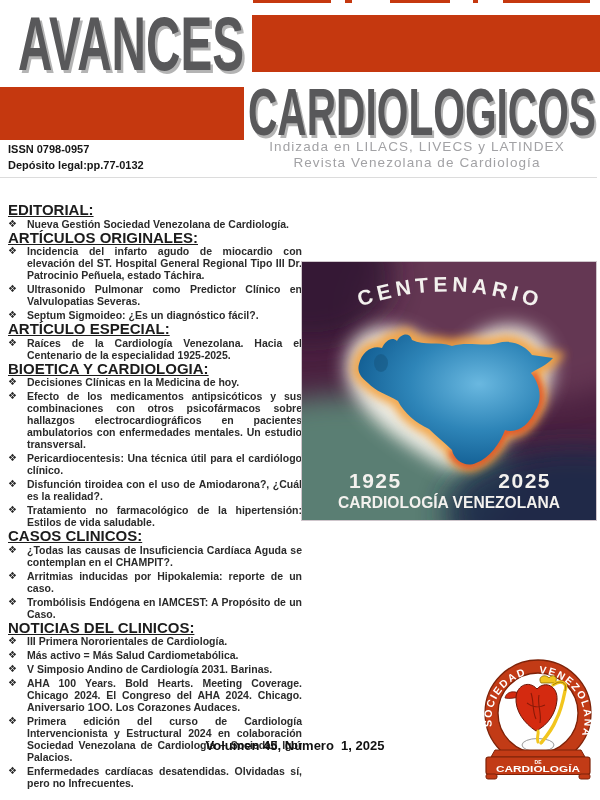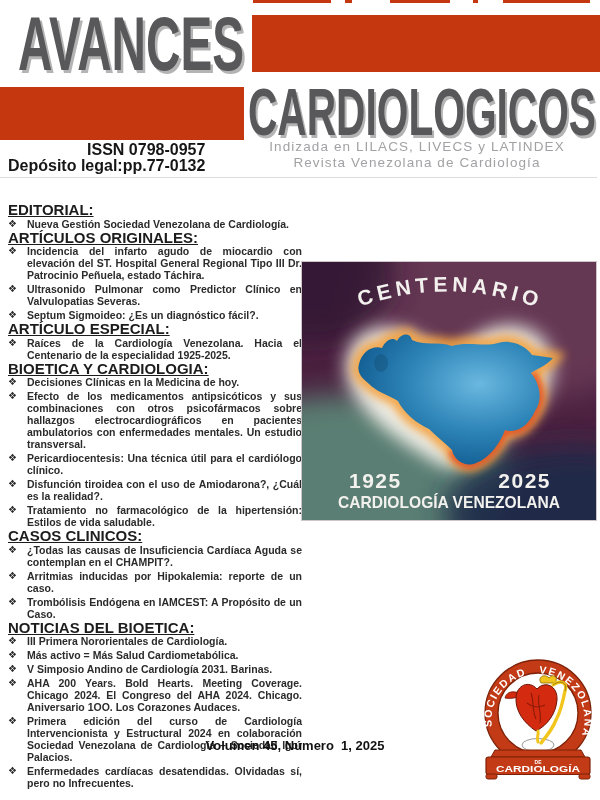--- a/index.html
+++ b/index.html
@@ -12,21 +12,21 @@
   
   .bar{position:absolute;background:var(--accent,#c5380f);}
   .bar-top{left:252px;top:15px;width:348px;height:57px;}
   .bar-left{left:0;top:87px;width:244px;height:53px;}
   .title-svg{position:absolute;overflow:visible;}
   .t1{left:14px;top:10px;}
   .t2{left:245px;top:84px;}
   .title-shadow{fill:rgba(40,40,40,0.35);}
   .title-fill{fill:var(--titlegray,#58585a);}
 
-  .issn-block{position:absolute;left:8px;top:142px;color:#161616;font-weight:bold;font-size:16px;line-height:15.5px;text-align:right;}
+  .issn-block{position:absolute;left:8px;top:142px;color:#161616;font-weight:bold;font-size:11px;line-height:15.5px;}
   .subtitle-block{position:absolute;left:238px;top:139px;width:358px;text-align:center;color:var(--subgray,#a2a2a5);font-size:13.5px;letter-spacing:1.1px;line-height:16px;}
 
   .rule{position:absolute;left:0;top:177px;width:597px;height:1px;background:#dcdcdc;}
 
   
   .toc{position:absolute;left:8px;top:202px;width:294px;color:#2b2b2b;font-size:10.5px;line-height:12px;}
   .toc-header{font-weight:bold;text-decoration:underline;font-size:15px;margin:2px 0 1px 0;color:#1c1c1c;}
   .toc-item{display:flex;margin:1.5px 0 2px 0;}
   .toc-bullet{width:19px;flex:0 0 19px;font-size:10px;color:#2b2b2b;}
   .toc-text{flex:1;text-align:justify;font-weight:bold;}
@@ -165,40 +165,40 @@
     </div>
 
     <div class="toc-item">
       <span class="toc-bullet">❖</span>
       <span class="toc-text">Trombólisis Endógena en IAMCEST: A Propósito de un Caso.</span>
     </div>
   </div>
     </div>
 
     <div>
-      <div class="toc-header">NOTICIAS DEL BIOETICA:</div>
+      <div class="toc-header">NOTICIAS DEL CLINICOS:</div>
       <div>
     <div class="toc-item">
       <span class="toc-bullet">❖</span>
       <span class="toc-text">III Primera Nororientales de Cardiología.</span>
     </div>
 
     <div class="toc-item">
       <span class="toc-bullet">❖</span>
       <span class="toc-text">Más activo = Más Salud Cardiometabólica.</span>
     </div>
 
     <div class="toc-item">
       <span class="toc-bullet">❖</span>
       <span class="toc-text">V Simposio Andino de Cardiología 2031. Barinas.</span>
     </div>
 
     <div class="toc-item">
       <span class="toc-bullet">❖</span>
-      <span class="toc-text">AHA 200 Years. Bold Hearts. Meeting Coverage. Chicago 2024.  El Congreso del AHA 2024. Chicago. Aniversario 1OO. Los Corazones Audaces.</span>
+      <span class="toc-text">AHA 100 Years. Bold Hearts. Meeting Coverage. Chicago 2024.  El Congreso del AHA 2024. Chicago. Aniversario 1OO. Los Corazones Audaces.</span>
     </div>
 
     <div class="toc-item">
       <span class="toc-bullet">❖</span>
       <span class="toc-text">Primera edición del curso de Cardiología Intervencionista y Estructural 2024 en colaboración Sociedad Venezolana de Cardiología – Sociedad Igor Palacios.</span>
     </div>
 
     <div class="toc-item">
       <span class="toc-bullet">❖</span>
       <span class="toc-text">Enfermedades cardíacas desatendidas. Olvidadas sí, pero no Infrecuentes.</span>

